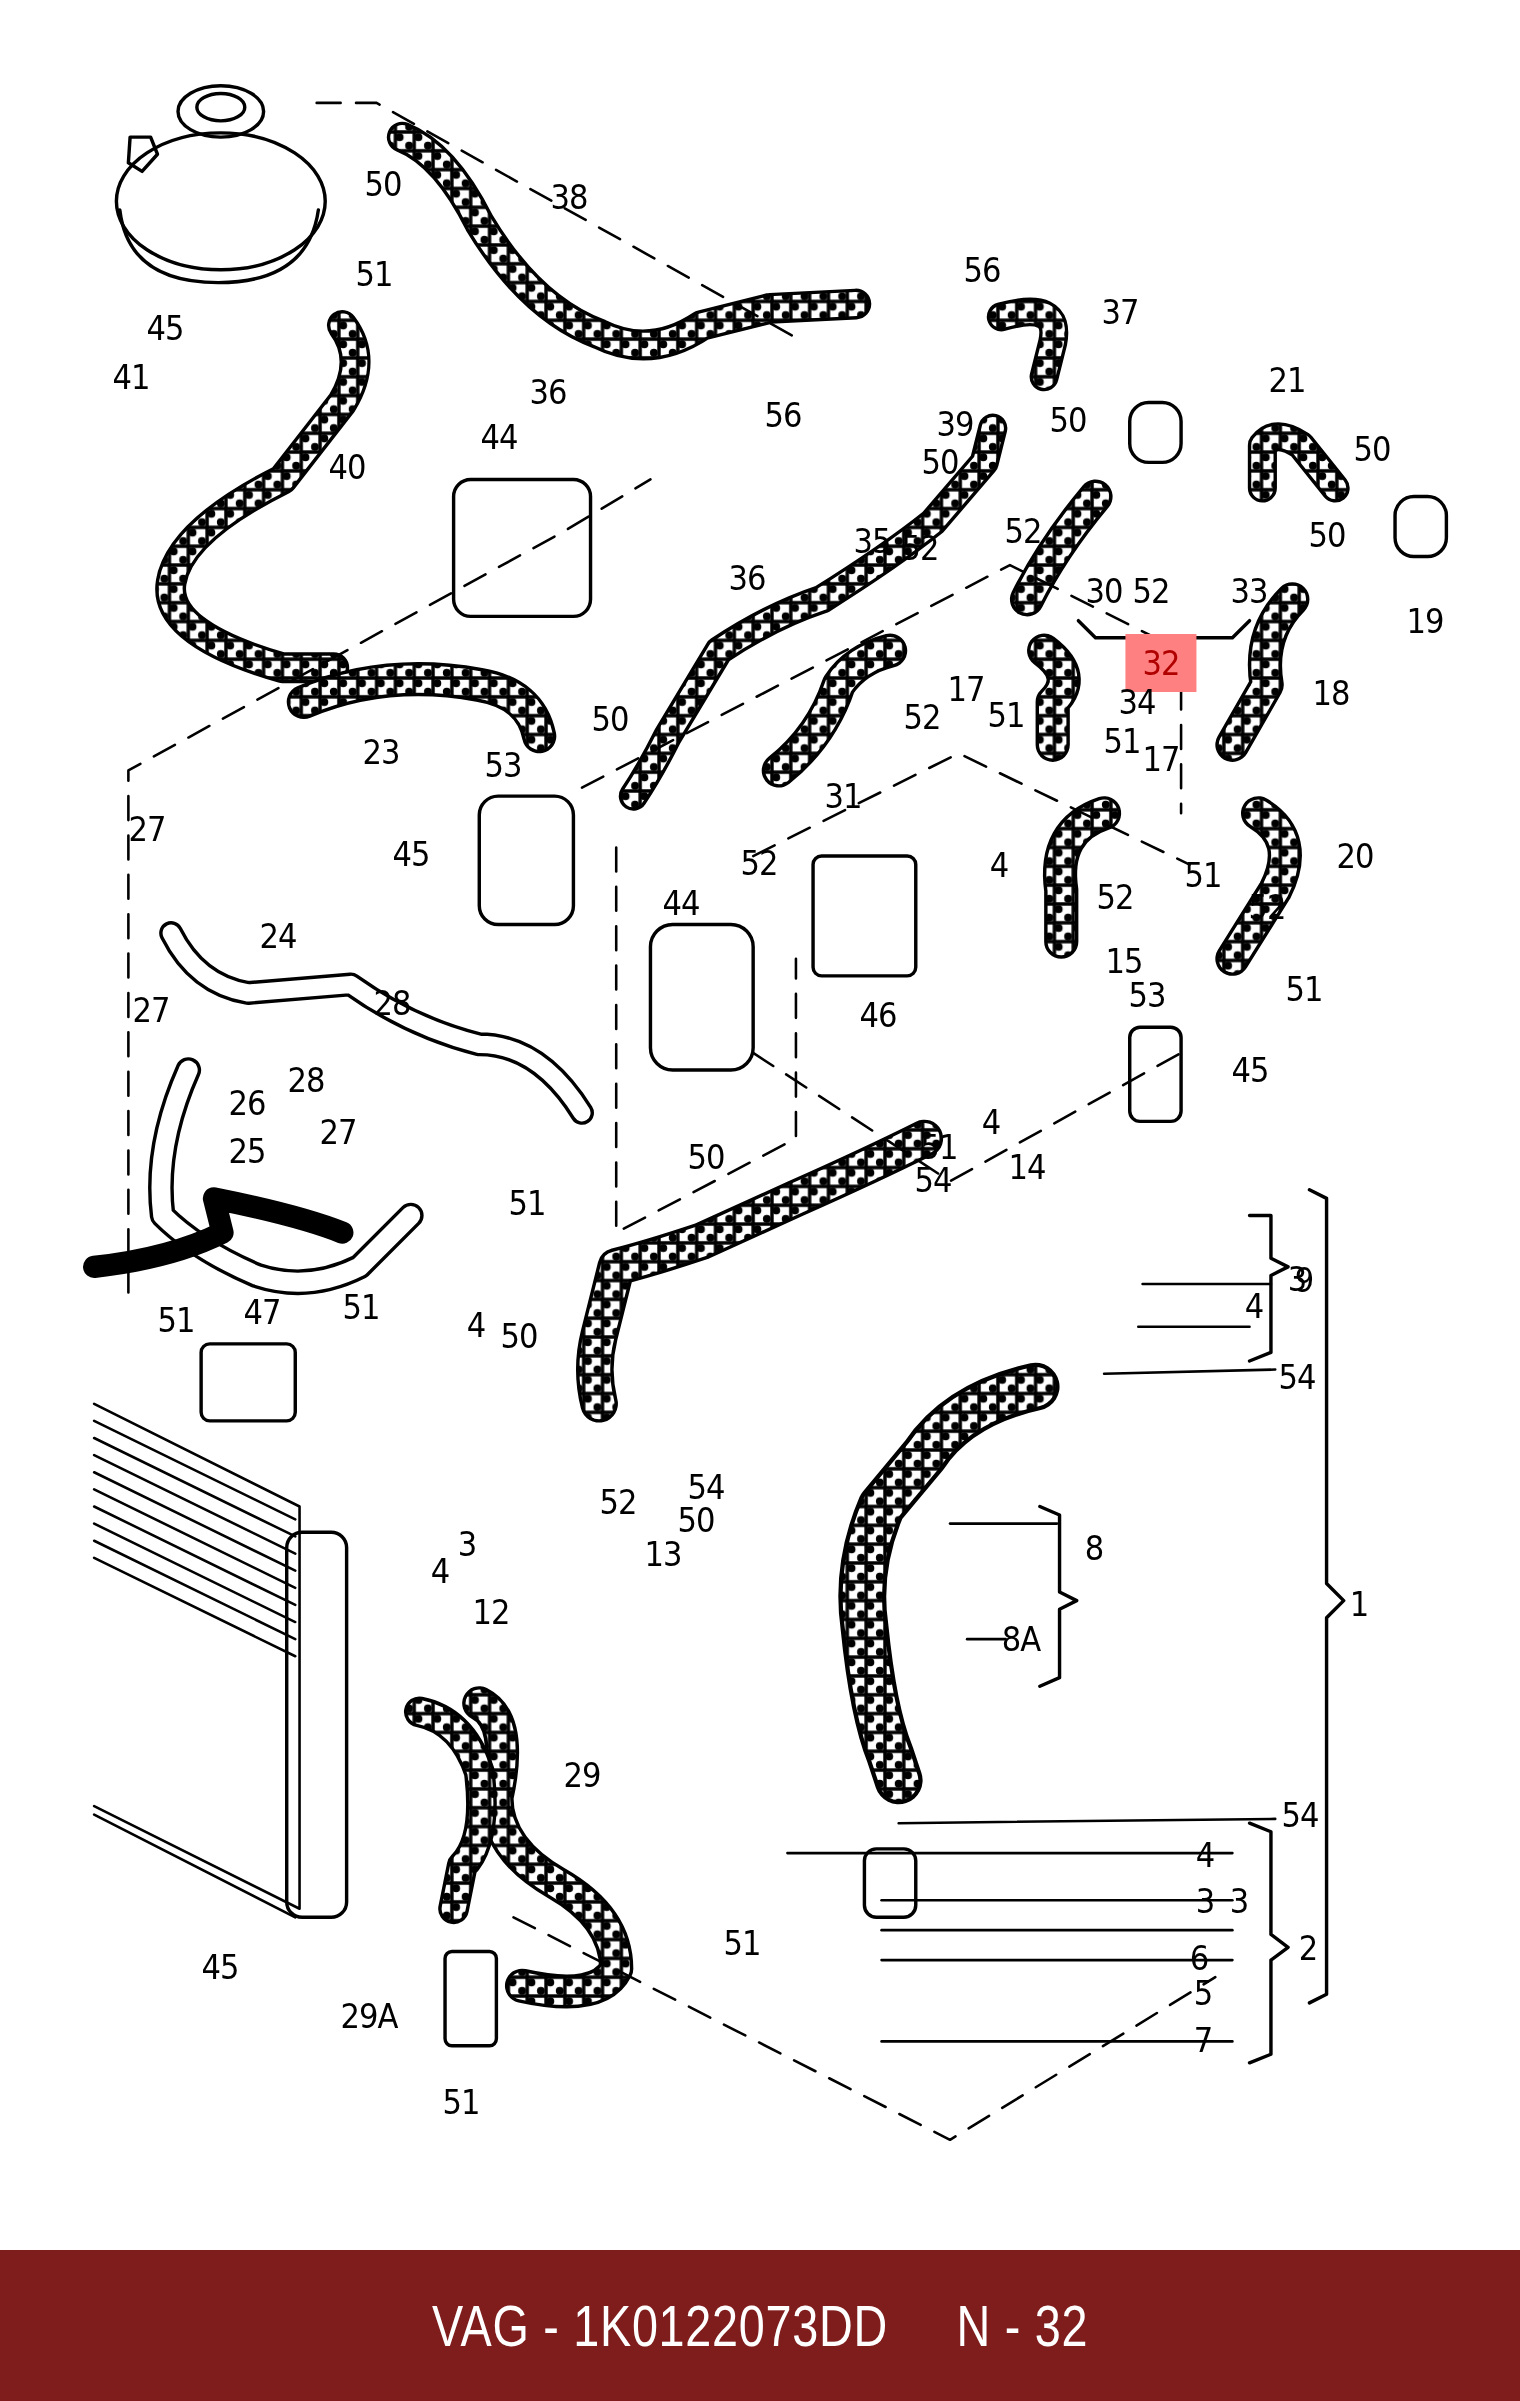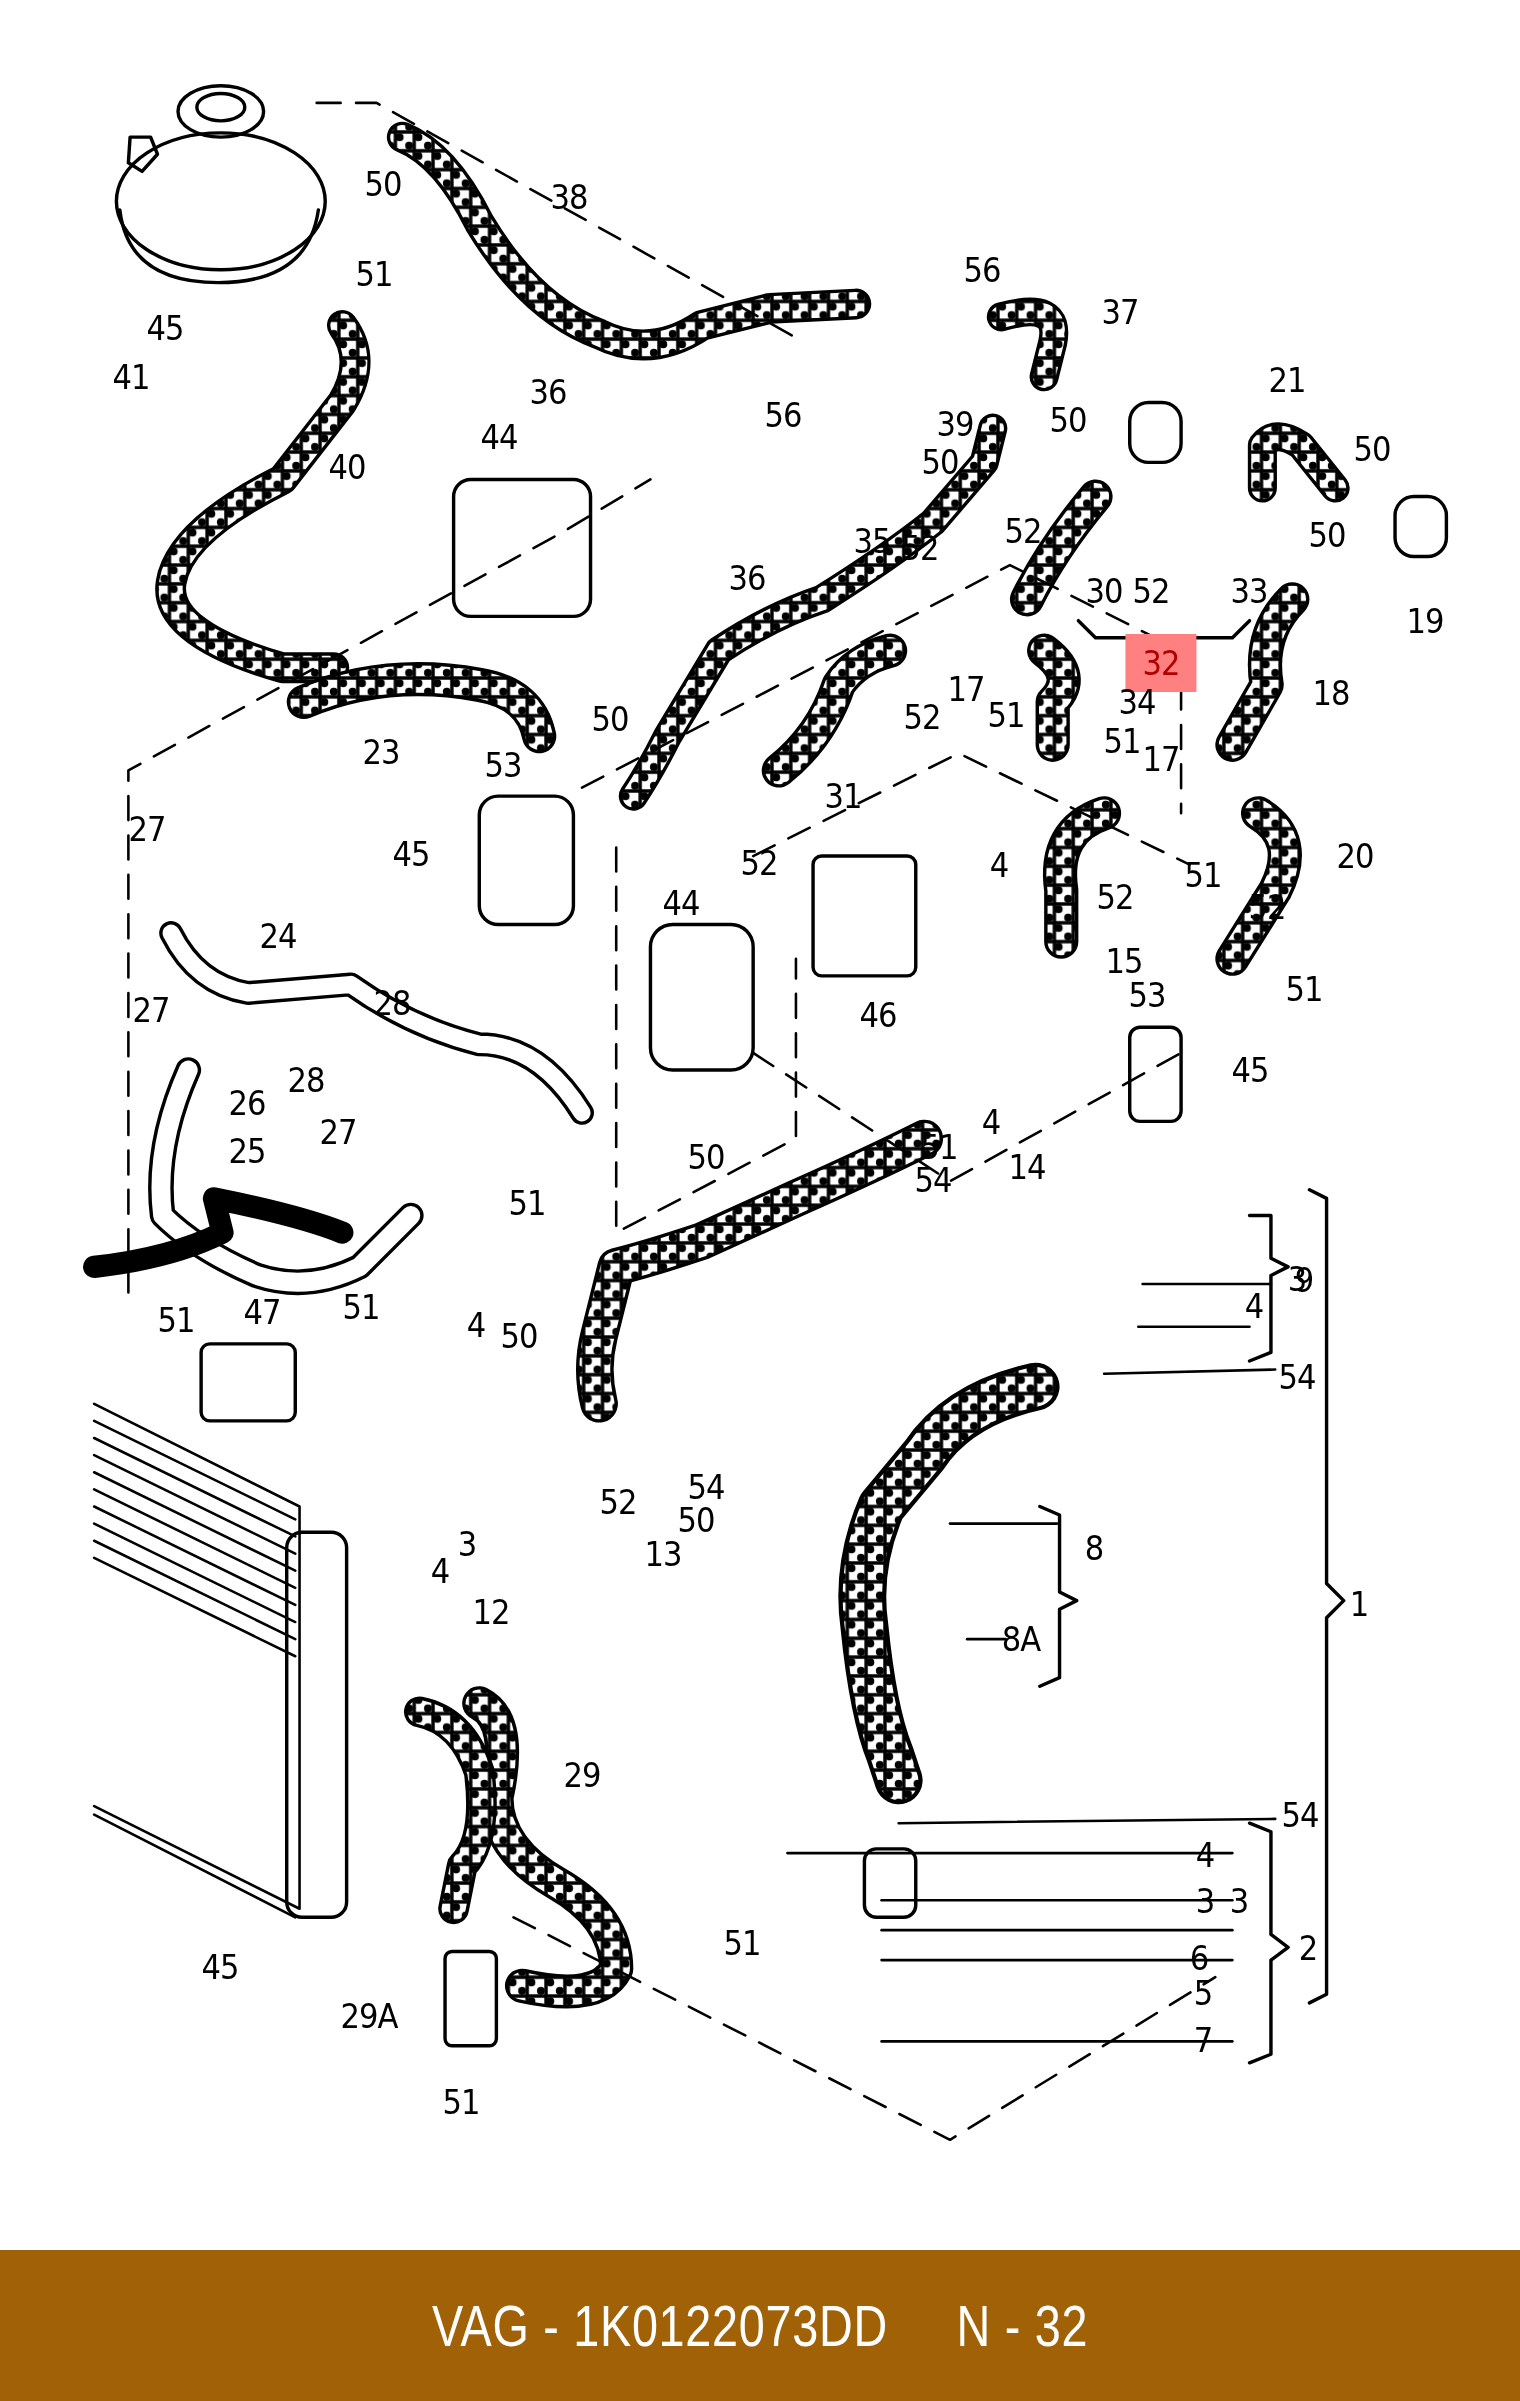--- a/index.html
+++ b/index.html
@@ -248,16 +248,16 @@
       <div class="callout" style="left: 220px; top: 1967px;">45</div>
       <div class="callout" style="left: 1199px; top: 1958px;">6</div>
       <div class="callout" style="left: 1239px; top: 1901px;">3</div>
       <div class="callout" style="left: 1203px; top: 1993px;">5</div>
       <div class="callout" style="left: 369px; top: 2016px;">29A</div>
       <div class="callout" style="left: 1203px; top: 2040px;">7</div>
       <div class="callout" style="left: 461px; top: 2102px;">51</div>
     </div>
 </div>
 
-<div id="footer" style="background: #a16207;">
+<div id="footer" style="background: #7f1d1d;">
   <span id="footer-text" style="color: rgb(255, 255, 255);">VAG - 1K0122073DD     N - 32</span>
 </div>
 
 
 </body></html>

